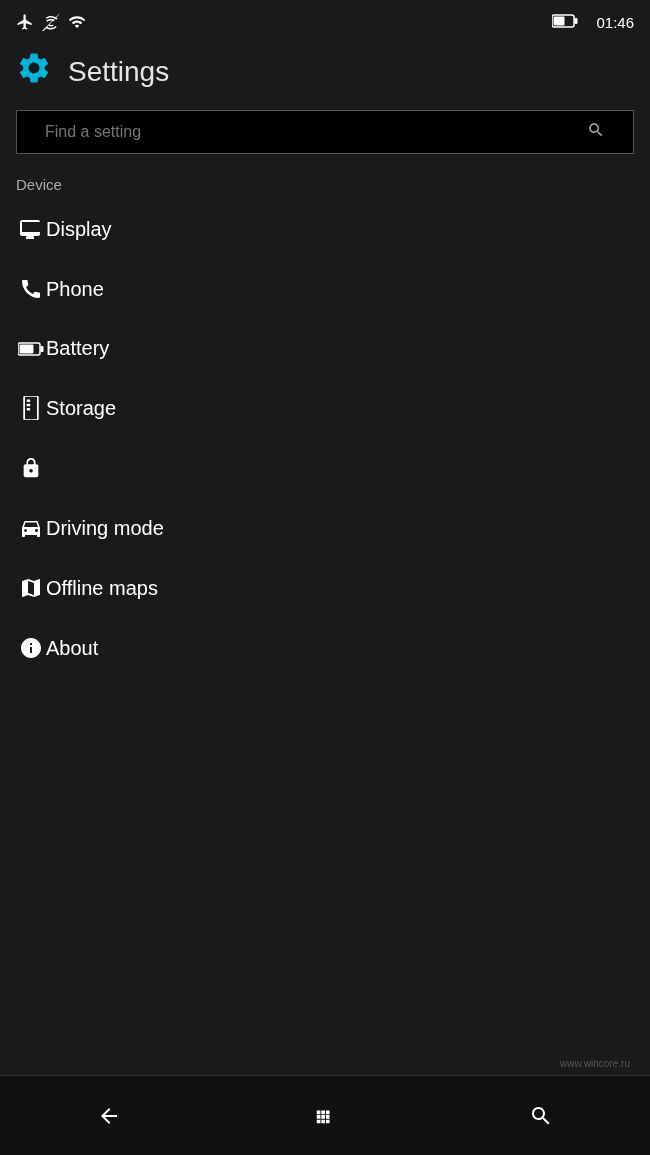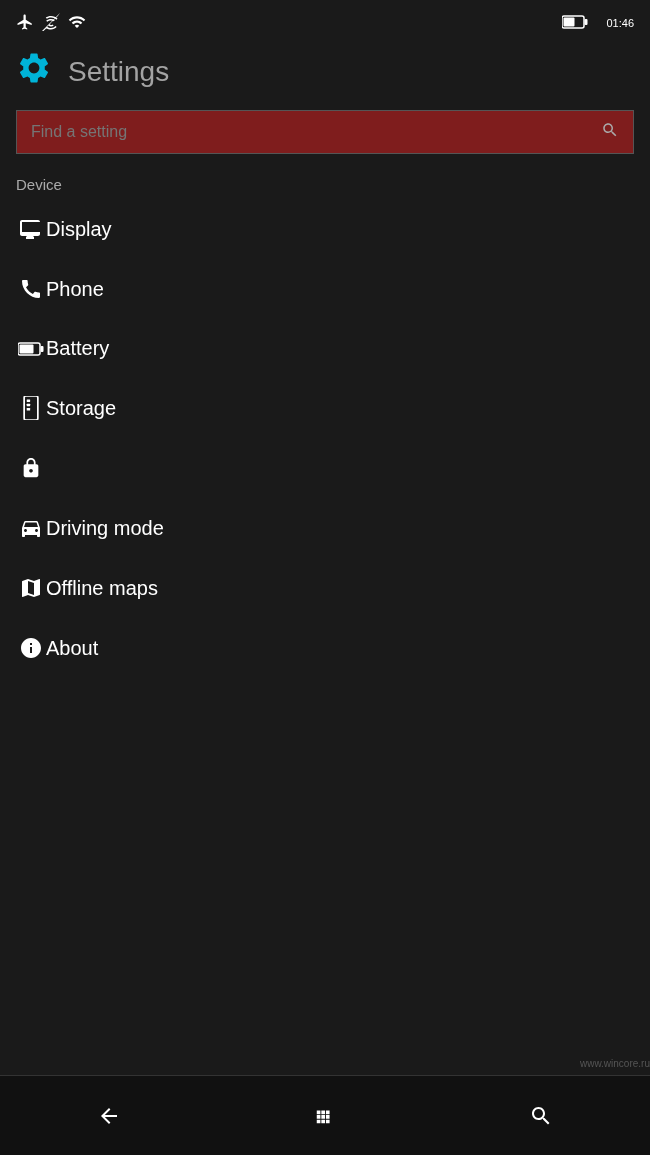--- a/index.html
+++ b/index.html
@@ -23,53 +23,53 @@
       height: 40px;
       background: #1a1a1a;
     }
     .status-left {
       display: flex;
       align-items: center;
       gap: 8px;
     }
     .status-right {
       display: flex;
-      align-items: flex-end;
+      align-items: flex-start;
       gap: 18px;
-      font-size: 11px;
+      font-size: 15px;
       color: #fff;
     }
 
     
     .header {
       display: flex;
       align-items: center;
       padding: 10px 16px 8px 16px;
       gap: 16px;
     }
     .header-icon {
       color: #00b4d8;
       font-size: 32px;
     }
     .header-title {
       font-size: 28px;
       font-weight: 300;
-      color: #a3a3a3;
+      color: #e5e5e5;
     }
 
     
     .search-container {
       padding: 8px 16px 8px 16px;
     }
     .search-bar {
       display: flex;
       align-items: center;
       border: 1px solid #555;
-      background: #7f1d1d;
-      padding: 10px 14px;
+      background: #000000;
+      padding: 10px 28px;
       width: 100%;
       gap: 36px;
     }
     .search-input {
       background: transparent;
       border: none;
       outline: none;
       color: #999;
       font-size: 16px;
       flex: 1;
@@ -130,21 +130,21 @@
       color: #ffffff;
       font-size: 22px;
       cursor: pointer;
       padding: 12px 24px;
     }
 
     
     .watermark {
       position: absolute;
       bottom: 86px;
-      right: 0;
+      right: 20px;
       font-size: 10px;
       color: #555;
     }
 
     
     svg {
       fill: currentColor;
     }
   </style>
 </head>

